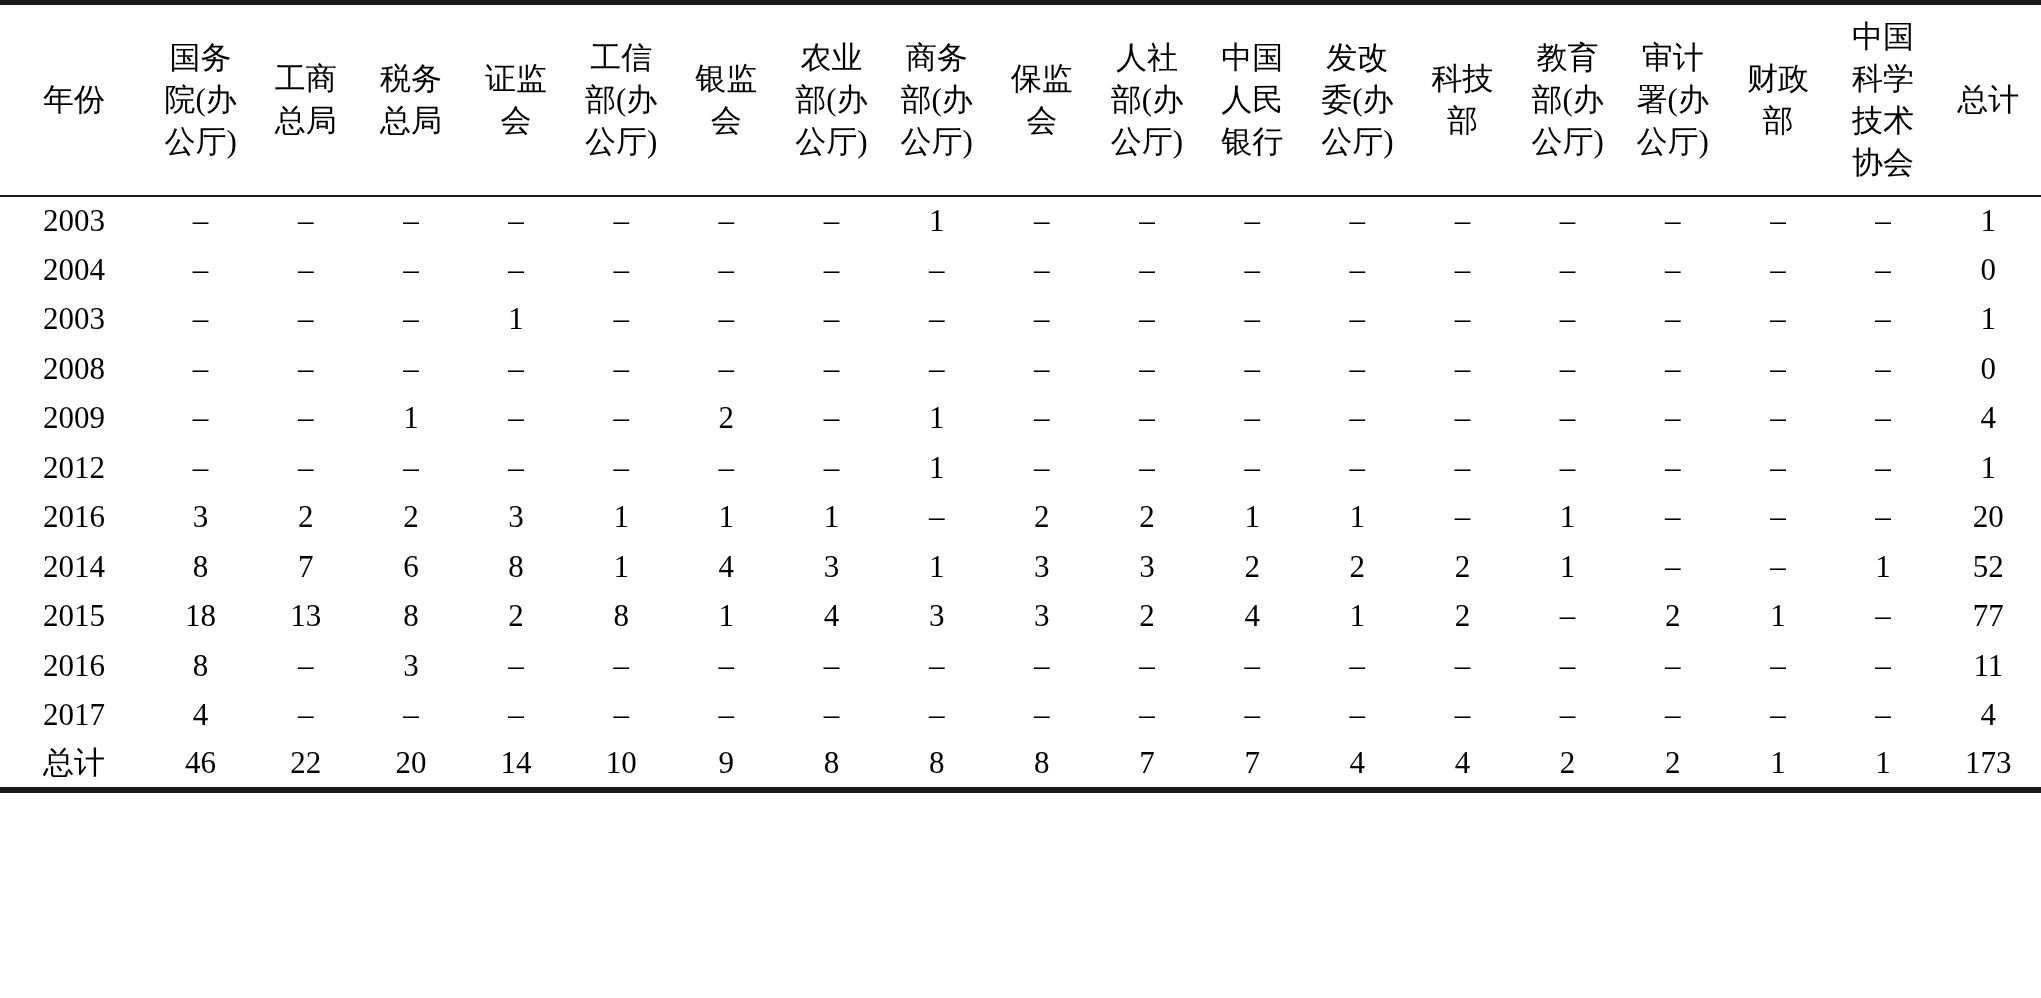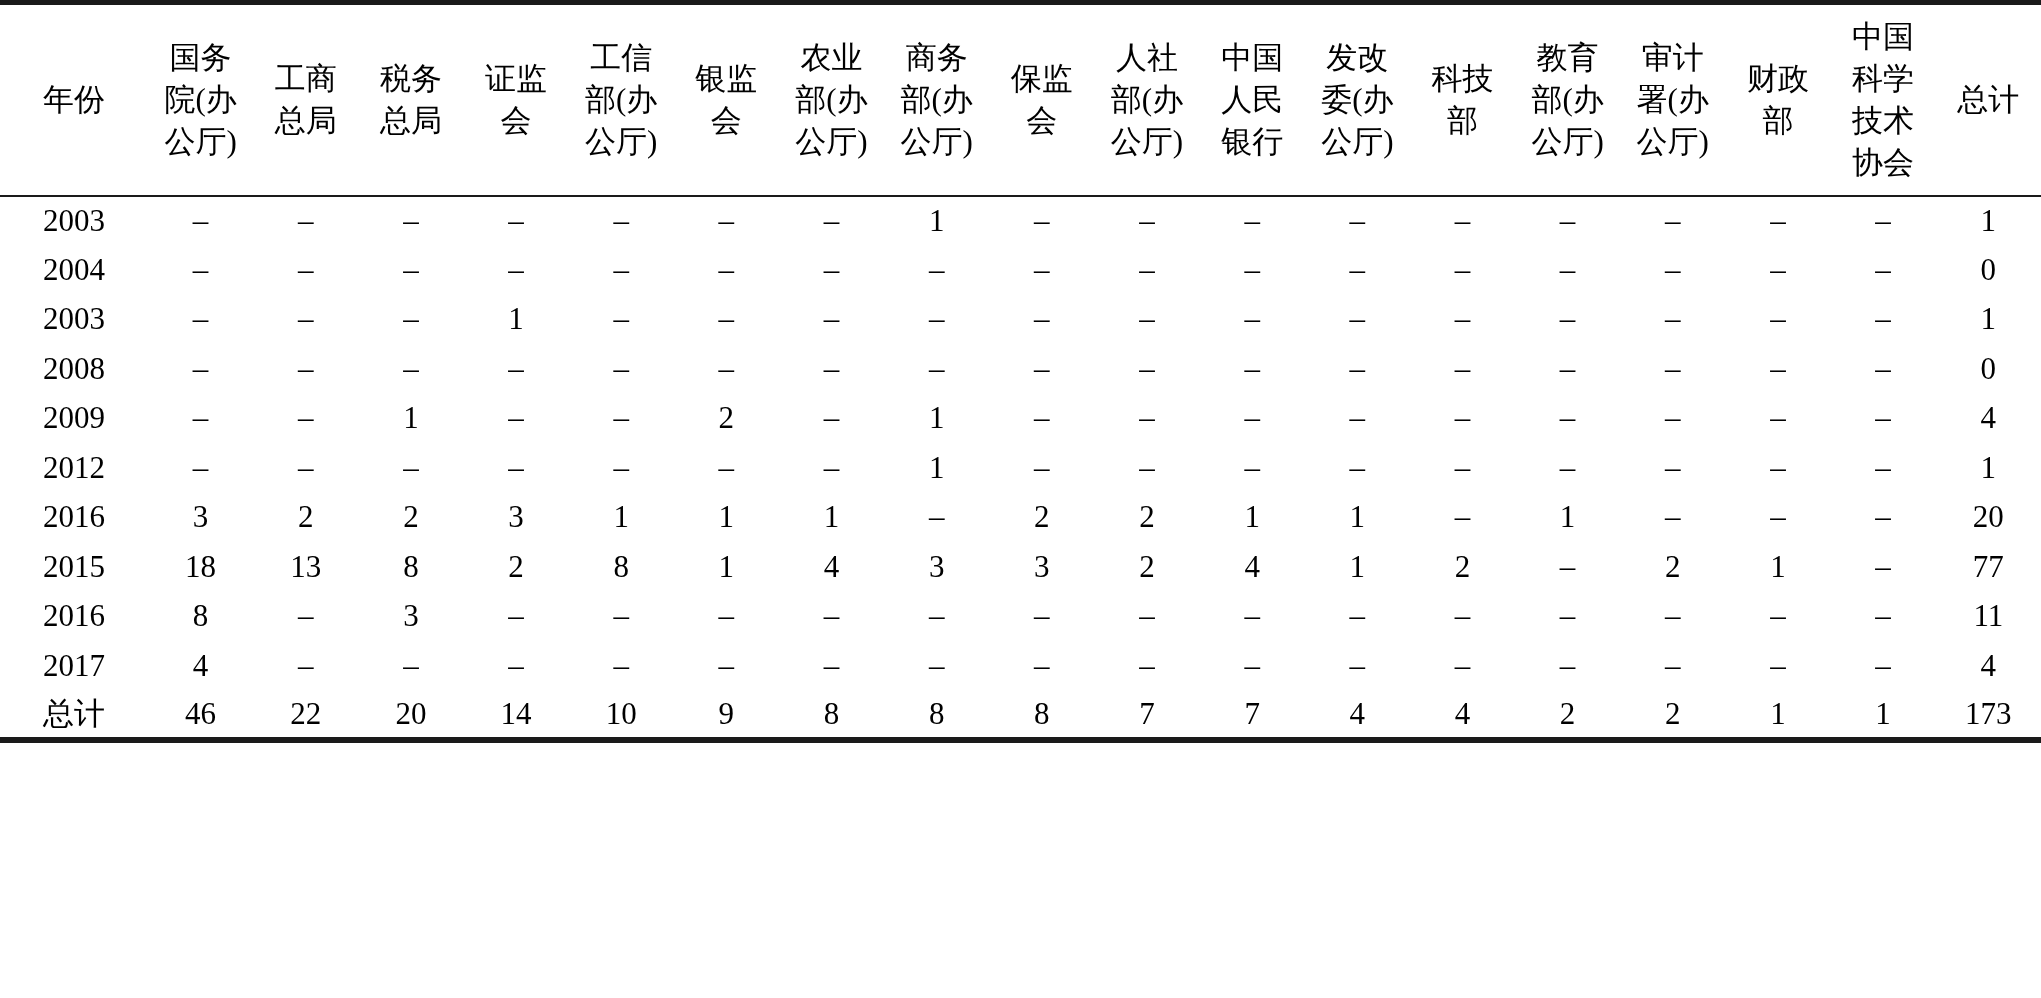--- a/index.html
+++ b/index.html
@@ -261,20 +261,41 @@
           <td>1</td>
           <td>1</td>
           <td>–</td>
           <td>1</td>
           <td>–</td>
           <td>–</td>
           <td>–</td>
           <td>20</td>
         </tr>
         <tr>
+          <td>2014</td>
+          <td>8</td>
+          <td>7</td>
+          <td>6</td>
+          <td>8</td>
+          <td>1</td>
+          <td>4</td>
+          <td>3</td>
+          <td>1</td>
+          <td>3</td>
+          <td>3</td>
+          <td>2</td>
+          <td>2</td>
+          <td>2</td>
+          <td>1</td>
+          <td>–</td>
+          <td>–</td>
+          <td>1</td>
+          <td>52</td>
+        </tr>
+        <tr>
           <td>2015</td>
           <td>18</td>
           <td>13</td>
           <td>8</td>
           <td>2</td>
           <td>8</td>
           <td>1</td>
           <td>4</td>
           <td>3</td>
           <td>3</td>

